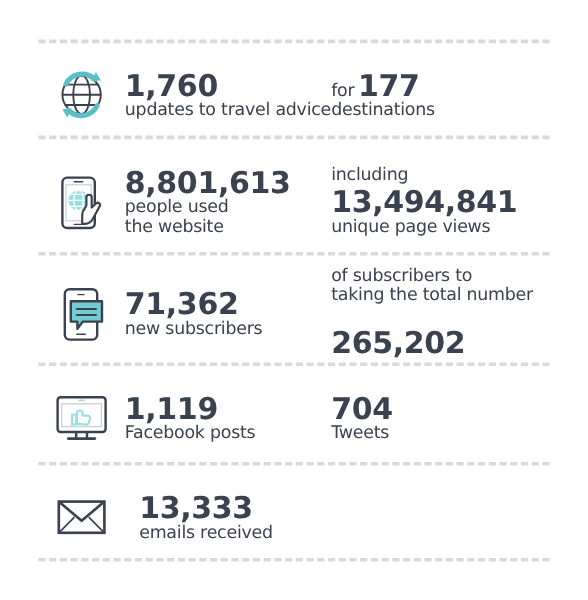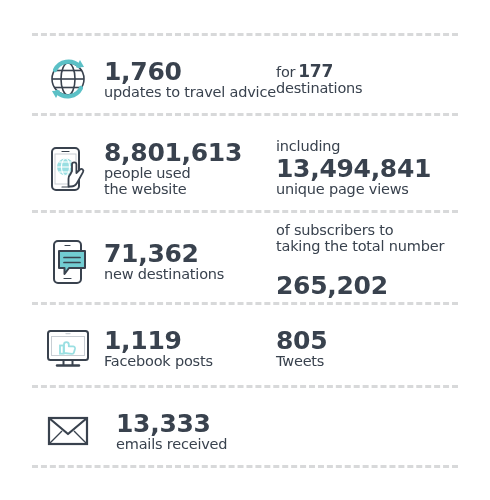--- a/index.html
+++ b/index.html
@@ -92,21 +92,21 @@
   }
   .inline-lead-row .lead-inline {
     font-family: "DejaVu Sans", sans-serif;
     font-size: 14.5px;
     color: #39424e;
     letter-spacing: -0.2px;
   }
   .inline-lead-row .big-inline {
     font-family: "DejaVu Sans", sans-serif;
     font-weight: bold;
-    font-size: 17px;
+    font-size: 25px;
     letter-spacing: -0.3px;
     color: #39424e;
     margin-left: 3px;
   }
 
   svg { display: block; }
 </style>
 </head>
 <body>
 
@@ -198,21 +198,21 @@
         <path d="M20 19 H46 V36 H30 L25.5 42 L25.5 36 H20 Z" fill="#72cdd2" stroke="#39424e" stroke-width="2" stroke-linejoin="round"></path>
         <g stroke="#39424e" stroke-width="1.7" stroke-linecap="round">
           <line x1="25" y1="25.5" x2="41" y2="25.5"></line>
           <line x1="25" y1="30.5" x2="41" y2="30.5"></line>
         </g>
       </svg>
     </div>
     <div class="text-cell">
       <div class="stat-block primary">
         <span class="big-num">71,362</span>
-        <span class="label">new destinations</span>
+        <span class="label">new subscribers</span>
       </div>
       <div class="stat-block secondary">
         <span class="lead">of subscribers to</span>
         <span class="lead">taking the total number</span>
         <span class="big-num" style="margin-top:17px;">265,202</span>
       </div>
     </div>
   </div>
 
   <div class="divider" style="top:302px;"></div>
@@ -228,21 +228,21 @@
         <path d="M24.5 41 L24.5 46 M33.5 41 L33.5 46" stroke="#39424e" stroke-width="2"></path>
         <line x1="18" y1="46.5" x2="40" y2="46.5" stroke="#39424e" stroke-width="2.4" stroke-linecap="round"></line>
       </svg>
     </div>
     <div class="text-cell">
       <div class="stat-block primary">
         <span class="big-num">1,119</span>
         <span class="label">Facebook posts</span>
       </div>
       <div class="stat-block secondary">
-        <span class="big-num">805</span>
+        <span class="big-num">704</span>
         <span class="label">Tweets</span>
       </div>
     </div>
   </div>
 
   <div class="divider" style="top:385px;"></div>
 
   <div class="stat-row" style="top:402px; height:58px;gap:12px;">
     <div class="icon-cell">
       <svg width="58" height="58" viewBox="0 0 58 58" aria-hidden="true">

